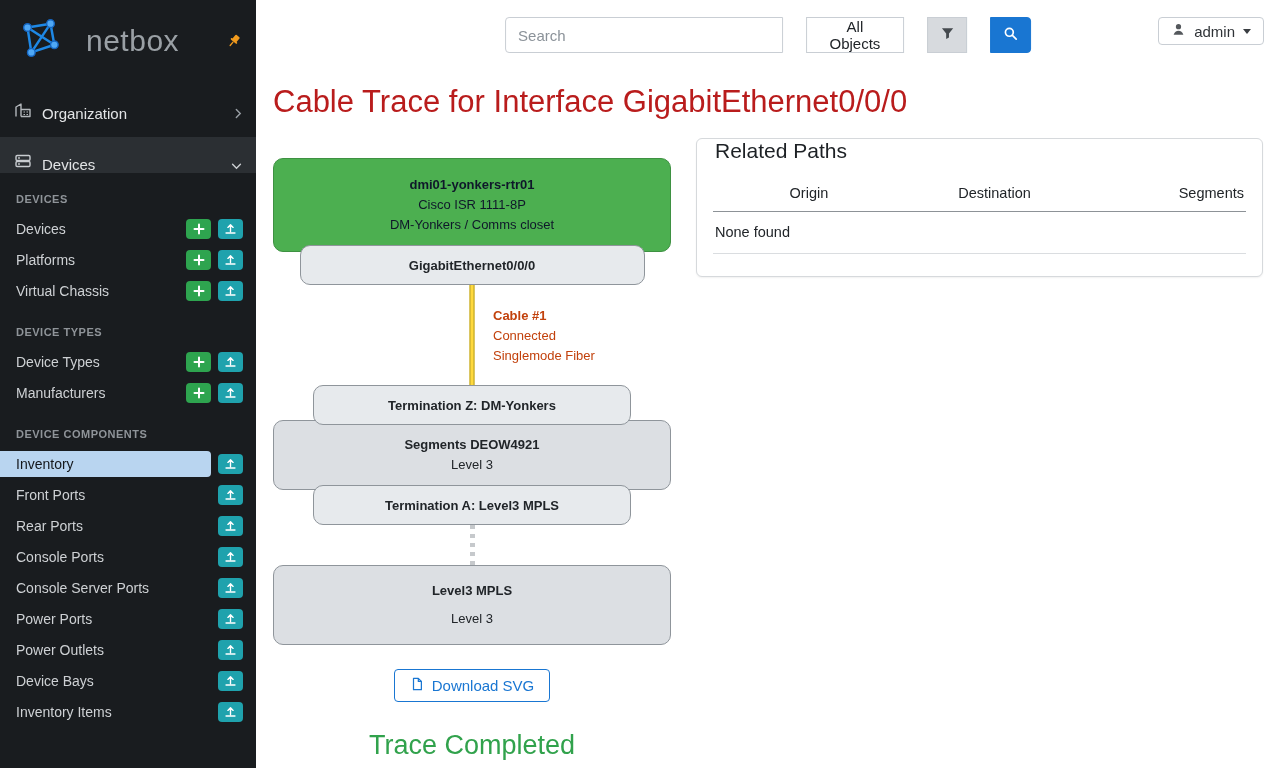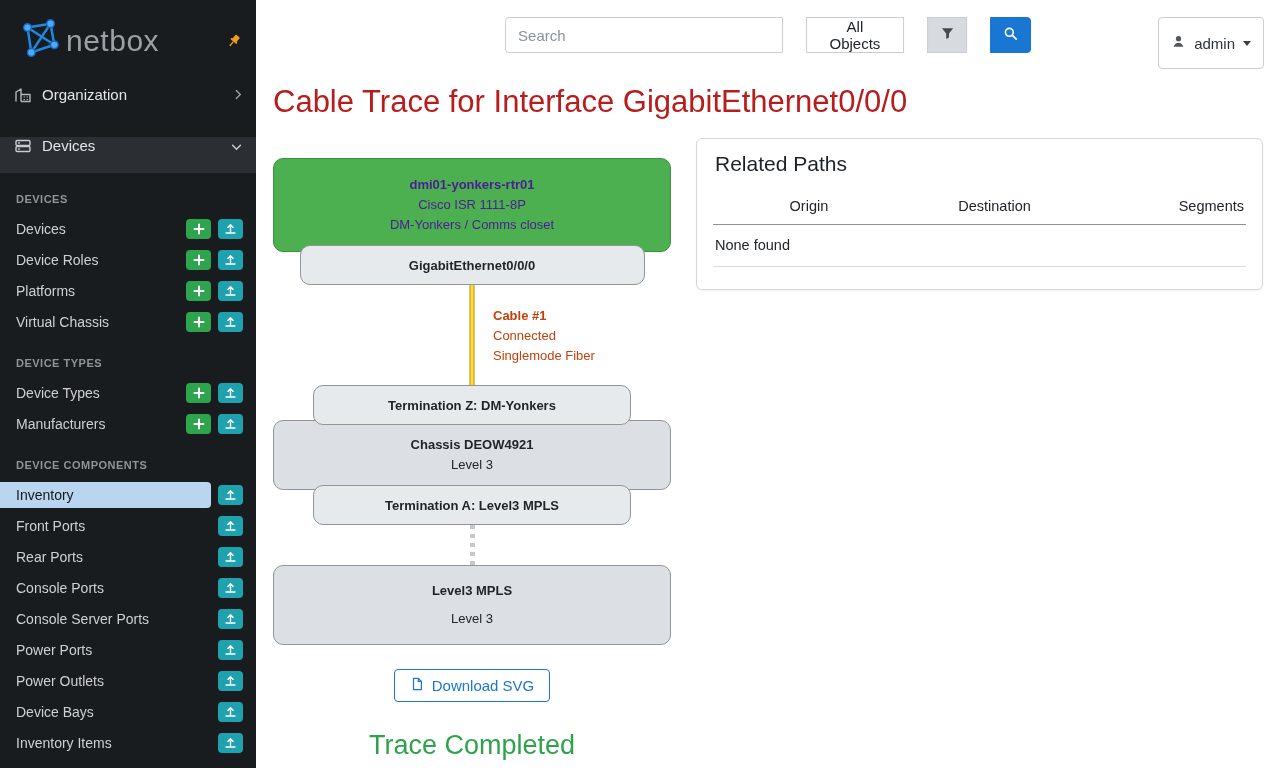--- a/index.html
+++ b/index.html
@@ -20,25 +20,25 @@
   body{
     width:1280px;height:768px;overflow:hidden;position:relative;
     font-family:"Liberation Sans",sans-serif;background:#fff;color:#212529;
   }
   
   .sidebar{
     position:absolute;left:0;top:0;bottom:0;width:256px;
     background:var(--sidebar-bg);overflow:hidden;
   }
   .logo-row{display:flex;align-items:center;padding:16px 14px 14px 16px;height:80px;}
-  .logo{display:flex;align-items:center;gap:4px;text-decoration:none;cursor:pointer;}
+  .logo{display:flex;align-items:center;gap:24px;text-decoration:none;cursor:pointer;}
   .logo-text{font-size:30px;font-weight:500;color:#9aa0a5;letter-spacing:.5px;}
   .pin{margin-left:auto;display:flex;align-items:center;cursor:pointer;}
   .nav-item{
-    display:flex;align-items:flex-start;gap:10px;height:36px;padding:0 14px;
+    display:flex;align-items:flex-end;gap:10px;height:36px;padding:0 14px;
     color:#e2e4e6;font-size:15px;cursor:pointer;
   }
   .nav-item.first{margin-top:6px;}
   .nav-item + .nav-item{margin-top:15px;}
   .nav-item.active{background:var(--sidebar-active-bg);}
   .nav-label{flex:1;}
   .section-title{
     margin:20px 16px 8px;font-size:11px;font-weight:700;color:#8f9499;
     letter-spacing:.5px;
   }
@@ -71,38 +71,38 @@
   .filter-btn{
     width:42px;height:36px;border:1px solid #c9ced4;margin-left:-1px;background:#d7dade;
     display:flex;align-items:center;justify-content:center;cursor:pointer;
   }
   .go-btn{
     width:42px;height:36px;border:1px solid var(--accent-blue);margin-left:-1px;
     background:var(--accent-blue);border-radius:0 4px 4px 0;
     display:flex;align-items:center;justify-content:center;cursor:pointer;
   }
   .user-menu{
-    position:absolute;right:16px;top:17px;height:52px;background:#fff;
+    position:absolute;right:16px;top:17px;height:28px;background:#fff;
     border:1px solid #c9ced4;border-radius:4px;display:flex;align-items:center;
     gap:8px;padding:0 12px;font-size:15px;font-family:"Liberation Sans",sans-serif;color:#2f3337;cursor:pointer;
   }
   .caret{width:0;height:0;border:4px solid transparent;border-top:5px solid #3a3e42;margin-top:5px;}
   .page-title{
     margin:14px 0 0;padding:0 17px;font-size:31px;font-weight:400;color:#b91c1c;
   }
   .content{display:flex;align-items:flex-start;padding:0 17px;margin-top:18px;}
   
   .trace-col{width:398px;flex:none;display:flex;flex-direction:column;align-items:center;margin-top:20px;}
   .t-box{
     position:relative;border-radius:10px;border:1px solid #8f959b;text-align:center;
     display:flex;flex-direction:column;justify-content:center;width:100%;cursor:pointer;
   }
   .t-line{line-height:20px;font-size:13px;}
   .bold{font-weight:700;}
-  .t-box.device{height:94px;background:var(--device-green);border-color:#3e9142;color:#4c1d95;z-index:1;}
+  .t-box.device{height:94px;background:var(--device-green);border-color:#3e9142;color:#0f172a;z-index:1;}
   .t-box.iface{width:345px;height:40px;background:var(--box-gray);margin-top:-7px;z-index:2;font-weight:700;font-size:13px;}
   .cable-zone{position:relative;height:100px;width:100%;}
   .cable-bar{
     position:absolute;left:50%;transform:translateX(-50%);top:0;bottom:0;width:5px;
     background:var(--cable-yellow);border-left:1px solid #b59f2a;border-right:1px solid #b59f2a;cursor:pointer;
   }
   .cable-labels{position:absolute;left:calc(50% + 21px);top:21px;text-align:left;font-size:13px;line-height:20px;color:#c2410c;}
   .t-box.termz,.t-box.terma{width:318px;height:40px;background:var(--box-gray);z-index:2;font-weight:700;font-size:13px;}
   .t-box.circuit{height:70px;background:var(--box-gray-dark);margin-top:-5px;z-index:1;}
   .t-box.terma{margin-top:-5px;}
@@ -113,21 +113,21 @@
   .t-box.level3{height:80px;background:var(--box-gray-dark);z-index:1;gap:8px;}
   .download-btn{
     margin-top:24px;display:inline-flex;align-items:center;gap:8px;
     border:1px solid var(--accent-blue);color:var(--accent-blue);background:#fff;
     border-radius:4px;padding:7px 15px;font-size:15px;font-family:"Liberation Sans",sans-serif;cursor:pointer;
   }
   .trace-status{margin-top:28px;font-size:27px;font-weight:500;color:var(--success-green);}
   
   .card{
     flex:1;margin-left:25px;background:#fff;border:1px solid #d6d9dc;border-radius:6px;
-    box-shadow:0 1px 2px rgba(0,0,0,.06);padding:13px 16px 22px;
+    box-shadow:0 1px 2px rgba(0,0,0,.06);padding:0 16px 22px;
   }
   .card h2{margin:0 0 16px 2px;font-size:21px;font-weight:400;color:#1d2125;}
   .card table{width:100%;border-collapse:collapse;font-size:14.5px;}
   .card th{
     text-align:right;font-weight:400;color:#212529;padding:6px 2px 10px;
     border-bottom:1px solid #8d9297;
   }
   .card th.c1{width:22%;} .card th.c2{width:38%;}
   .card td{padding:12px 2px 13px;border-bottom:1px solid #dadde0;color:#212529;}
 </style>
@@ -207,35 +207,20 @@
           </svg>
         </span>
       <span class="sbtn import">
           <svg viewBox="0 0 14 14" width="13" height="13">
             <path d="M7 10.2V3.2M4.2 5.8L7 3l2.8 2.8M2.2 11.8h9.6" fill="none" stroke="#fff" stroke-width="1.5" stroke-linecap="round" stroke-linejoin="round"></path>
           </svg>
         </span>
     </div>
     <div class="side-row">
       <span class="row-link">
-          <span>Device Roles</span>
-        </span>
-      <span class="sbtn add">
-          <svg viewBox="0 0 12 12" width="12" height="12">
-            <path d="M6 1.5v9M1.5 6h9" stroke="#fff" stroke-width="2" stroke-linecap="round"></path>
-          </svg>
-        </span>
-      <span class="sbtn import">
-          <svg viewBox="0 0 14 14" width="13" height="13">
-            <path d="M7 10.2V3.2M4.2 5.8L7 3l2.8 2.8M2.2 11.8h9.6" fill="none" stroke="#fff" stroke-width="1.5" stroke-linecap="round" stroke-linejoin="round"></path>
-          </svg>
-        </span>
-    </div>
-    <div class="side-row">
-      <span class="row-link">
           <span>Platforms</span>
         </span>
       <span class="sbtn add">
           <svg viewBox="0 0 12 12" width="12" height="12">
             <path d="M6 1.5v9M1.5 6h9" stroke="#fff" stroke-width="2" stroke-linecap="round"></path>
           </svg>
         </span>
       <span class="sbtn import">
           <svg viewBox="0 0 14 14" width="13" height="13">
             <path d="M7 10.2V3.2M4.2 5.8L7 3l2.8 2.8M2.2 11.8h9.6" fill="none" stroke="#fff" stroke-width="1.5" stroke-linecap="round" stroke-linejoin="round"></path>
@@ -428,21 +413,21 @@
       <div class="cable-zone">
         <div class="cable-bar"></div>
         <div class="cable-labels">
           <div class="bold">Cable #1</div>
           <div>Connected</div>
           <div>Singlemode Fiber</div>
         </div>
       </div>
       <div class="t-box termz">Termination Z: DM-Yonkers</div>
       <div class="t-box circuit">
-        <div class="t-line bold">Chassis DEOW4921</div>
+        <div class="t-line bold">Segments DEOW4921</div>
         <div class="t-line">Level 3</div>
       </div>
       <div class="t-box terma">Termination A: Level3 MPLS</div>
       <div class="dash"></div>
       <div class="t-box level3">
         <div class="t-line bold">Level3 MPLS</div>
         <div class="t-line">Level 3</div>
       </div>
       <button class="download-btn">
         <span><svg viewBox="0 0 16 16" width="14" height="14">

